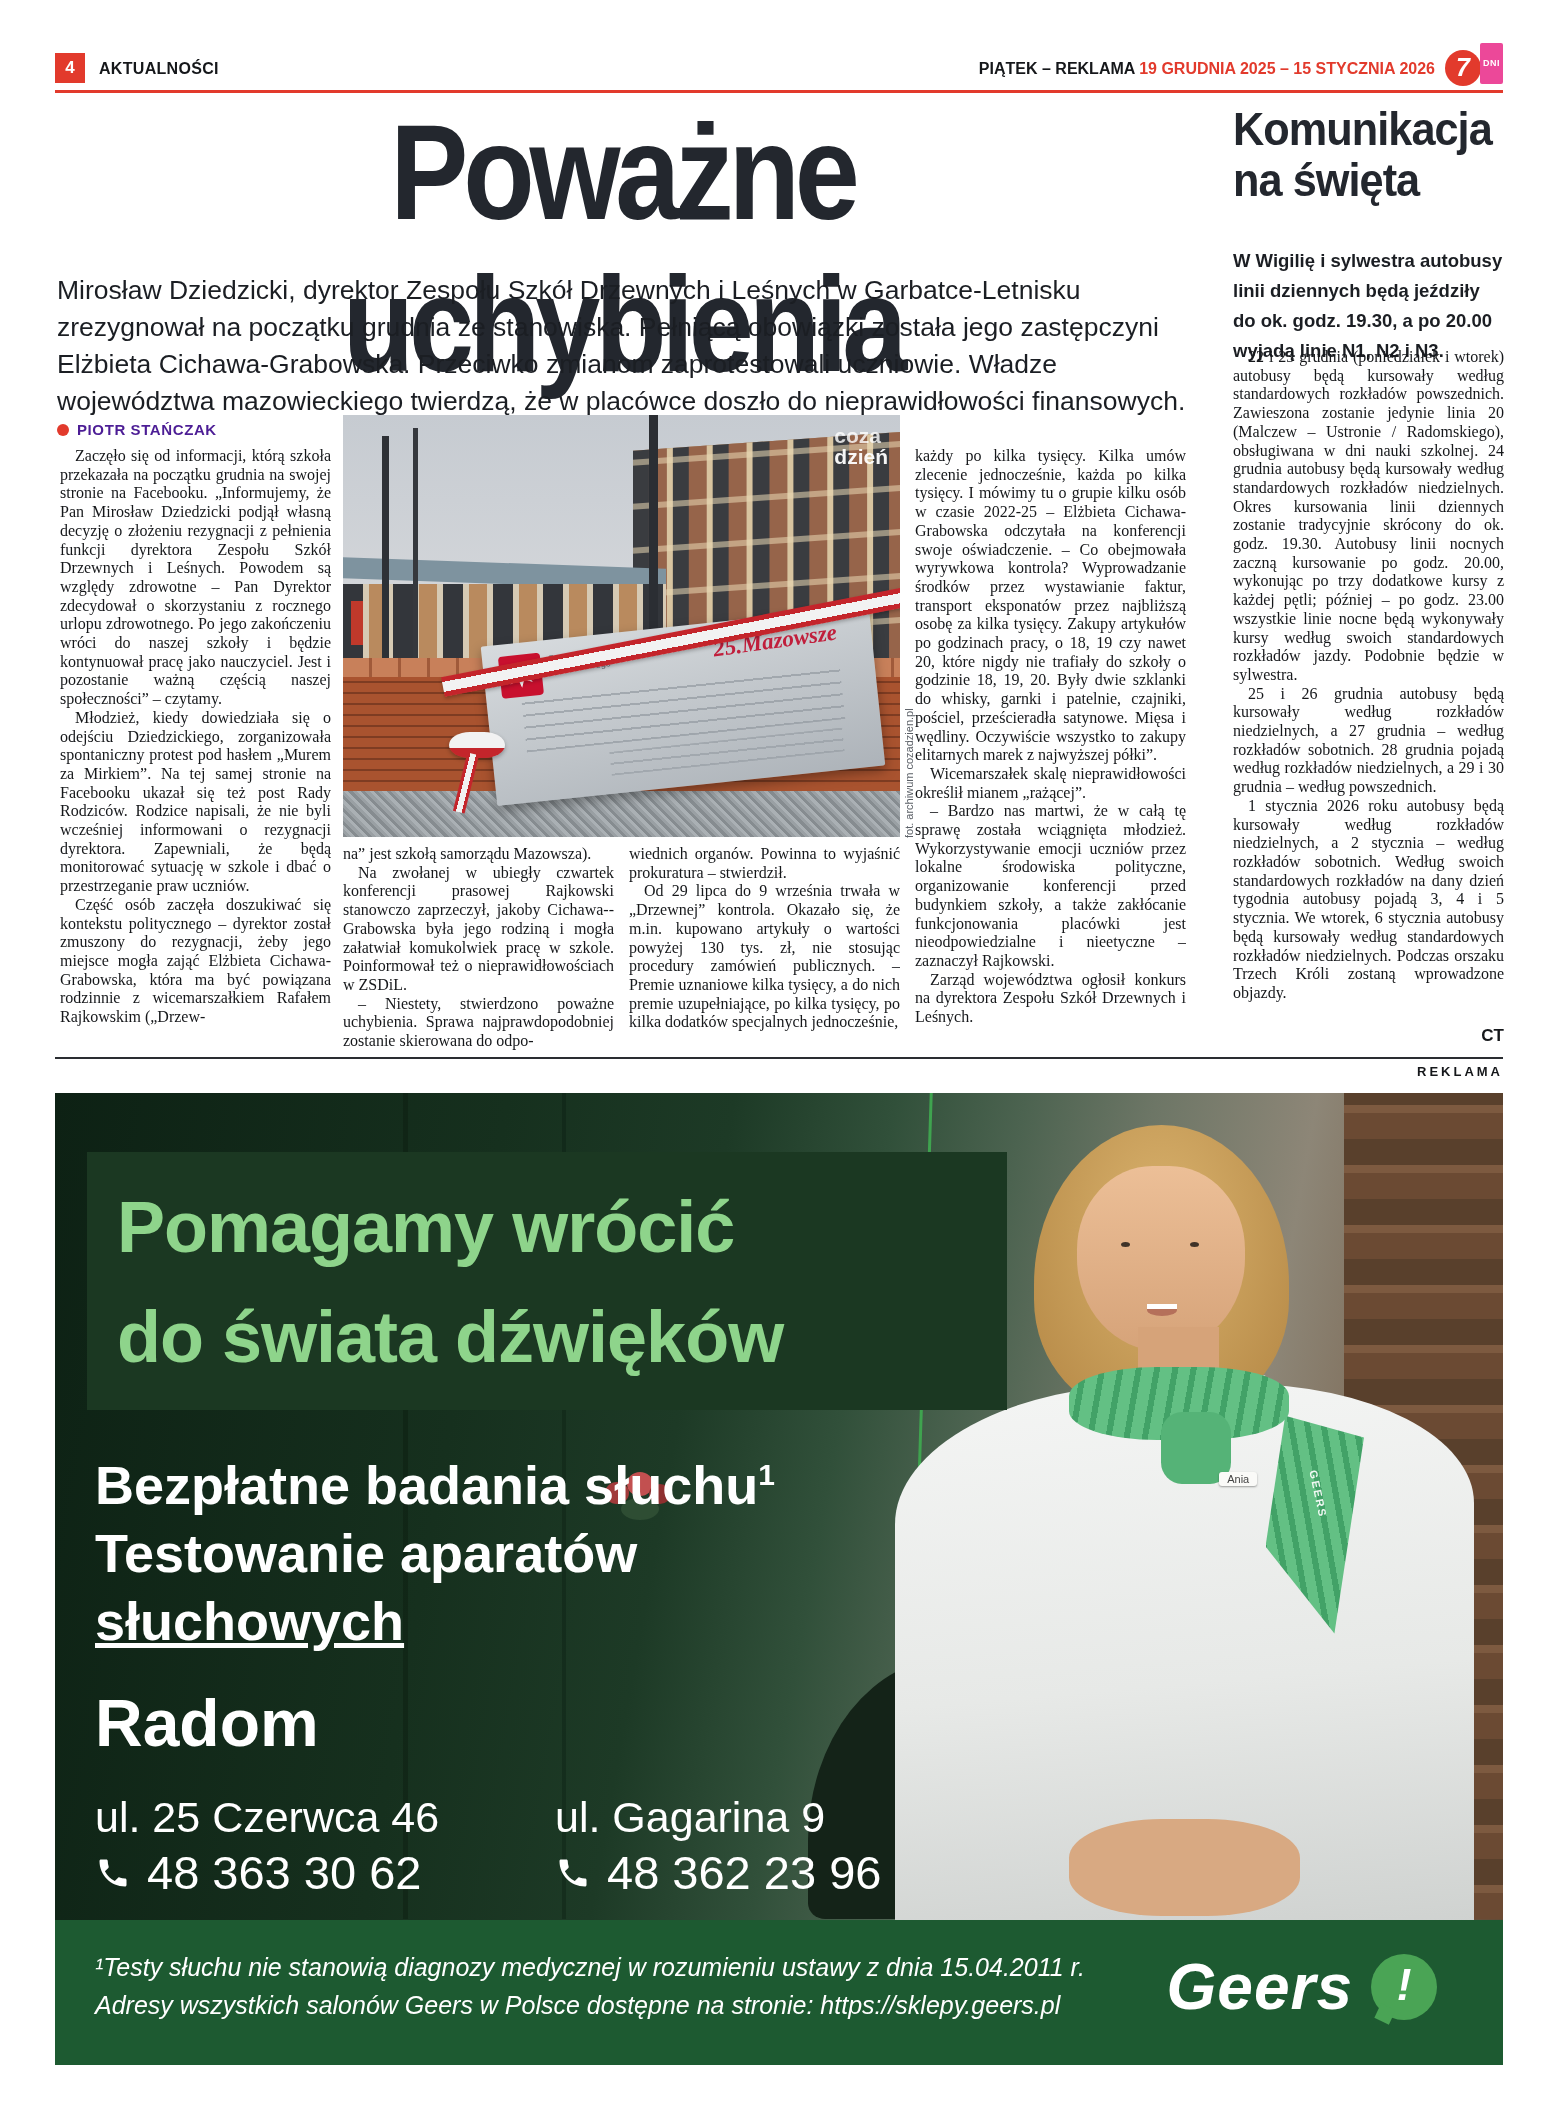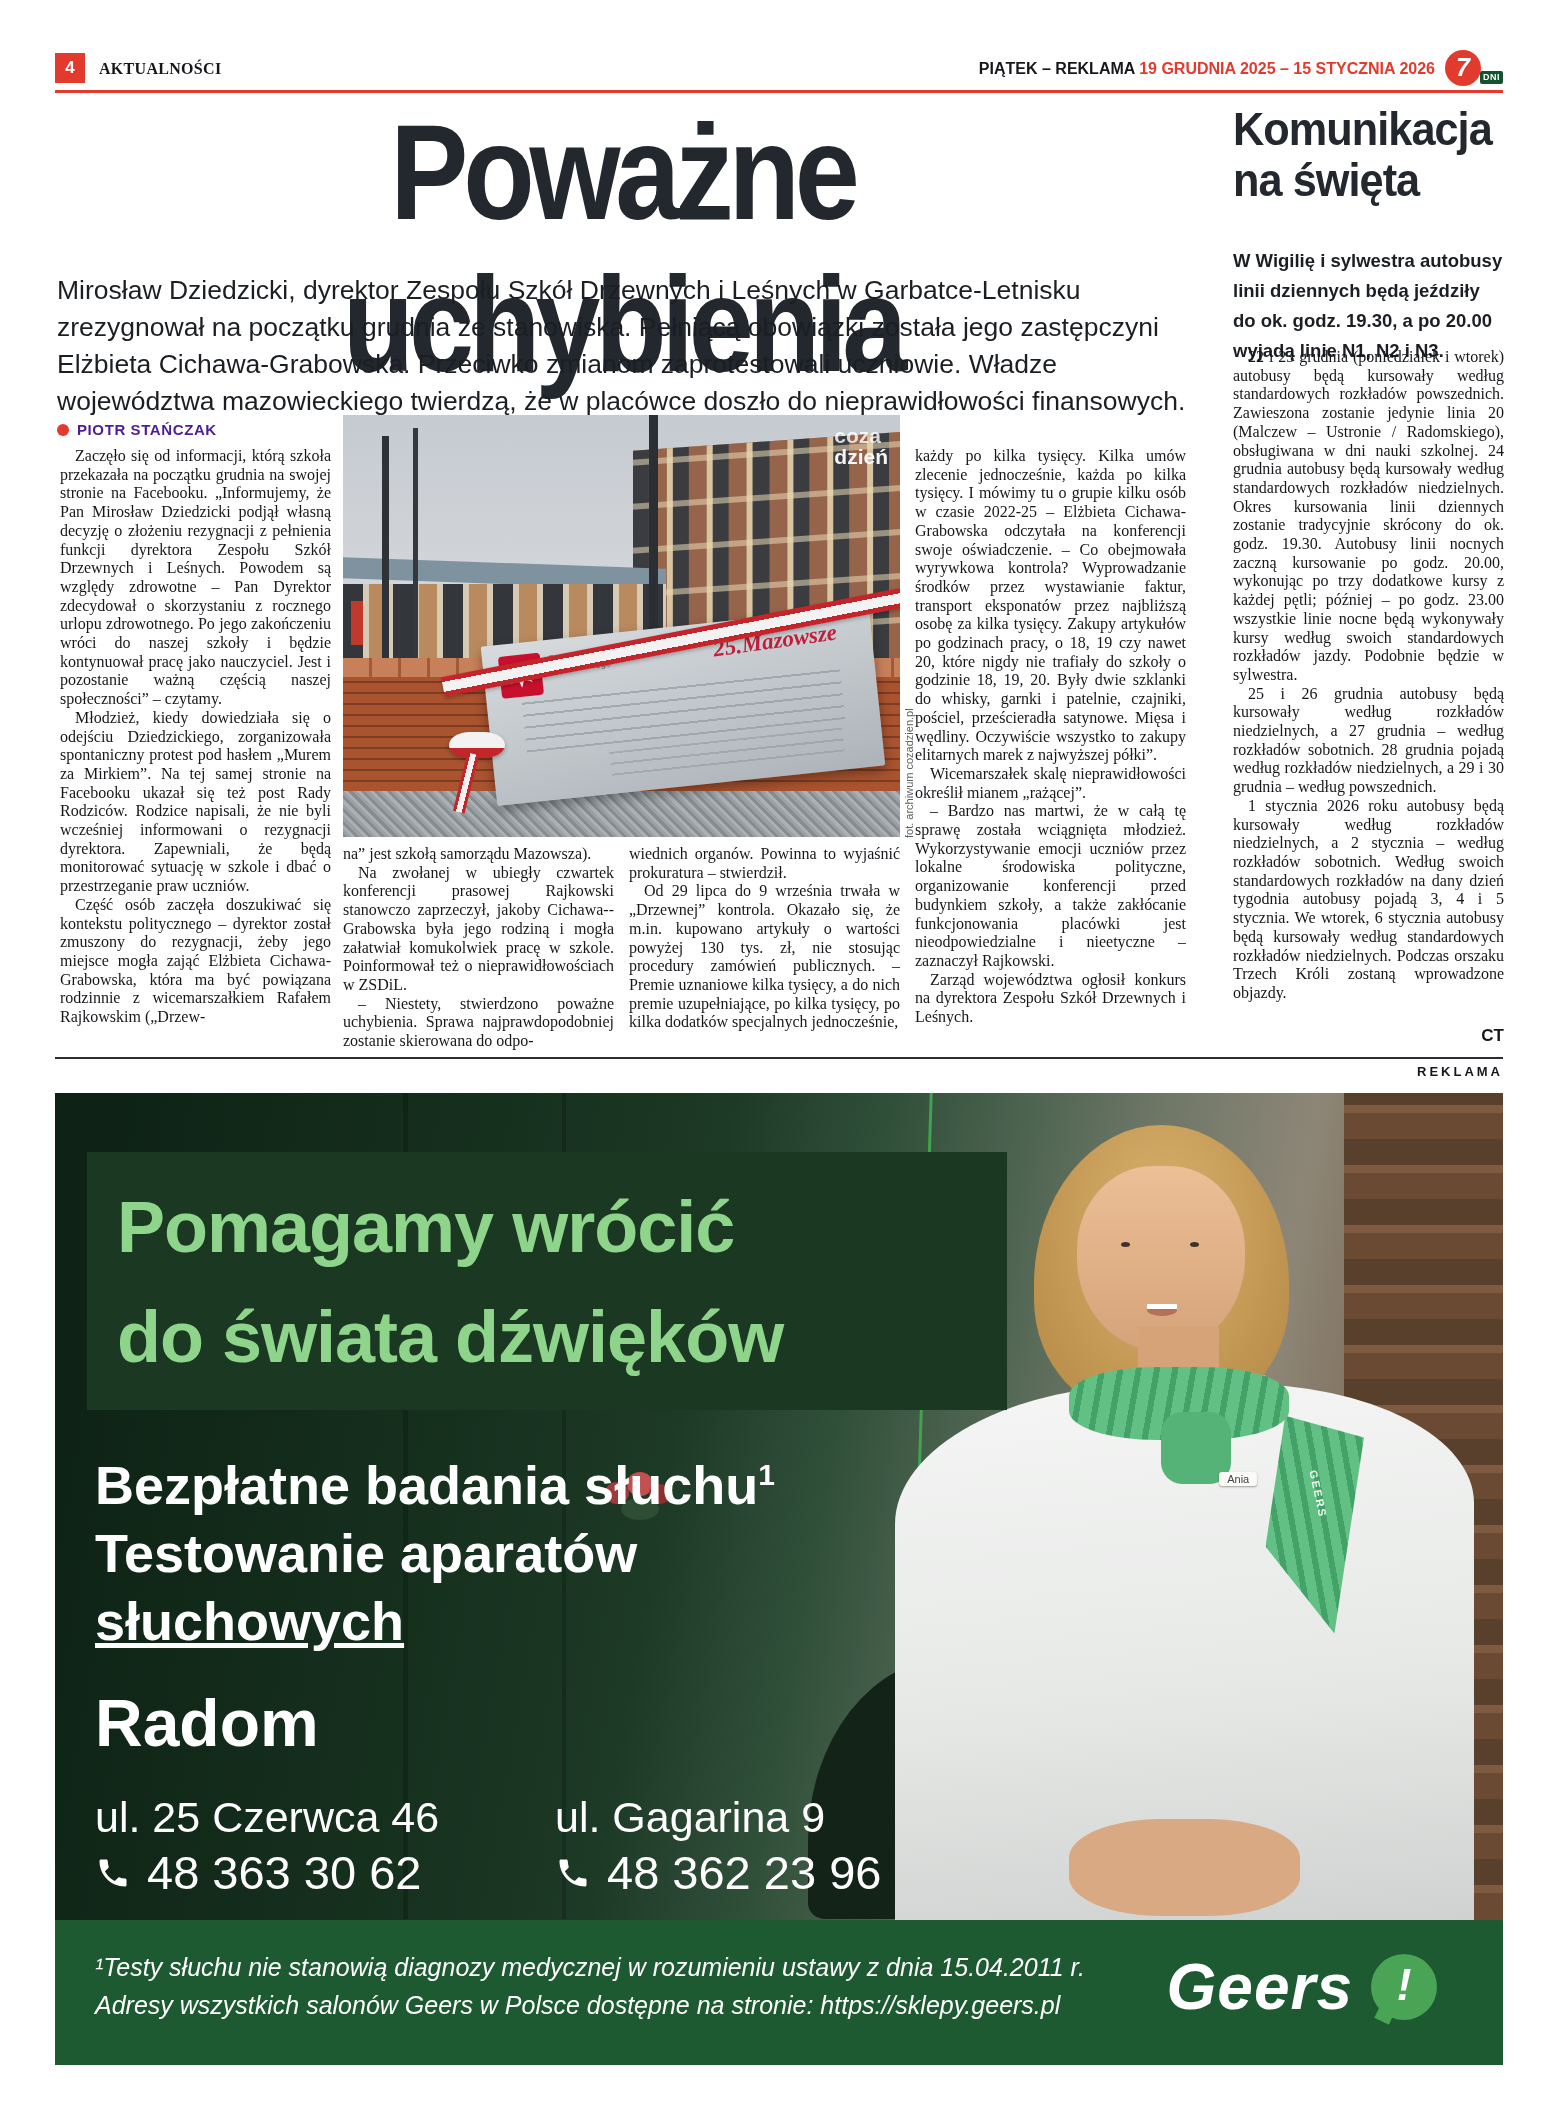--- a/index.html
+++ b/index.html
@@ -4,28 +4,28 @@
 <style>
   * { margin:0; padding:0; box-sizing:border-box; }
   html,body { background:#e9e9e9; }
   .page { position:relative; width:1558px; height:2102px; background:#ffffff; margin:0 auto;
           font-family:"Liberation Sans", sans-serif; color:#1a1c20; overflow:hidden; }
 
   
   .header { position:absolute; left:55px; top:50px; width:1448px; height:38px; }
   .pagenum { position:absolute; left:0; top:3px; width:30px; height:30px; background:#e23a2c; color:#fff;
              font-weight:bold; font-size:17px; line-height:30px; text-align:center; }
-  .section { position:absolute; left:44px; top:10px; font-weight:bold; font-size:16px; letter-spacing:.3px; color:#15171a;font-family:Liberation Serif, serif; }
+  .section { position:absolute; left:44px; top:10px; font-weight:bold; font-size:16px; letter-spacing:.3px; color:#15171a; }
   .dateline { position:absolute; right:68px; top:10px; font-weight:bold; font-size:16px; white-space:nowrap; color:#15171a; }
   .dateline .red { color:#e23a2c; }
   .logo7 { position:absolute; right:0; top:0; width:58px; height:38px; }
   .logo7-circle { position:absolute; left:0; top:0; width:36px; height:36px; border-radius:50%; background:#e23a2c;
                   color:#fff; font-style:italic; font-weight:bold; font-size:25px; line-height:34px; text-align:center; }
-  .logo7-dni { position:absolute; right:0; bottom:4px; background:#14532d; color:#fff; font-weight:bold; font-size:9px;
-               line-height:13px; padding:0 3px; border-radius:2px; letter-spacing:.5px; }
+  .logo7-dni { position:absolute; right:0; bottom:4px; background:#ec4899; color:#fff; font-weight:bold; font-size:9px;
+               line-height:13px; padding:14px 3px; border-radius:2px; letter-spacing:.5px; }
   .red-rule { position:absolute; left:55px; top:90px; width:1448px; height:3px; background:#e23a2c; }
 
   
   .headline { position:absolute; left:55px; top:96px; width:1135px; text-align:center; font-weight:bold;
               font-size:136px; line-height:152px; letter-spacing:-6px; color:#23272e; transform:scaleX(.86); }
   .lead { position:absolute; left:57px; top:272px; width:1140px; font-size:26.5px; line-height:37px;
           color:#1b1e23; font-weight:normal; }
   .byline { position:absolute; left:57px; top:421px; height:18px; }
   .byline .dot { display:inline-block; width:12px; height:12px; border-radius:50%; background:#e23a2c;
                  margin-right:8px; vertical-align:-1px; }

